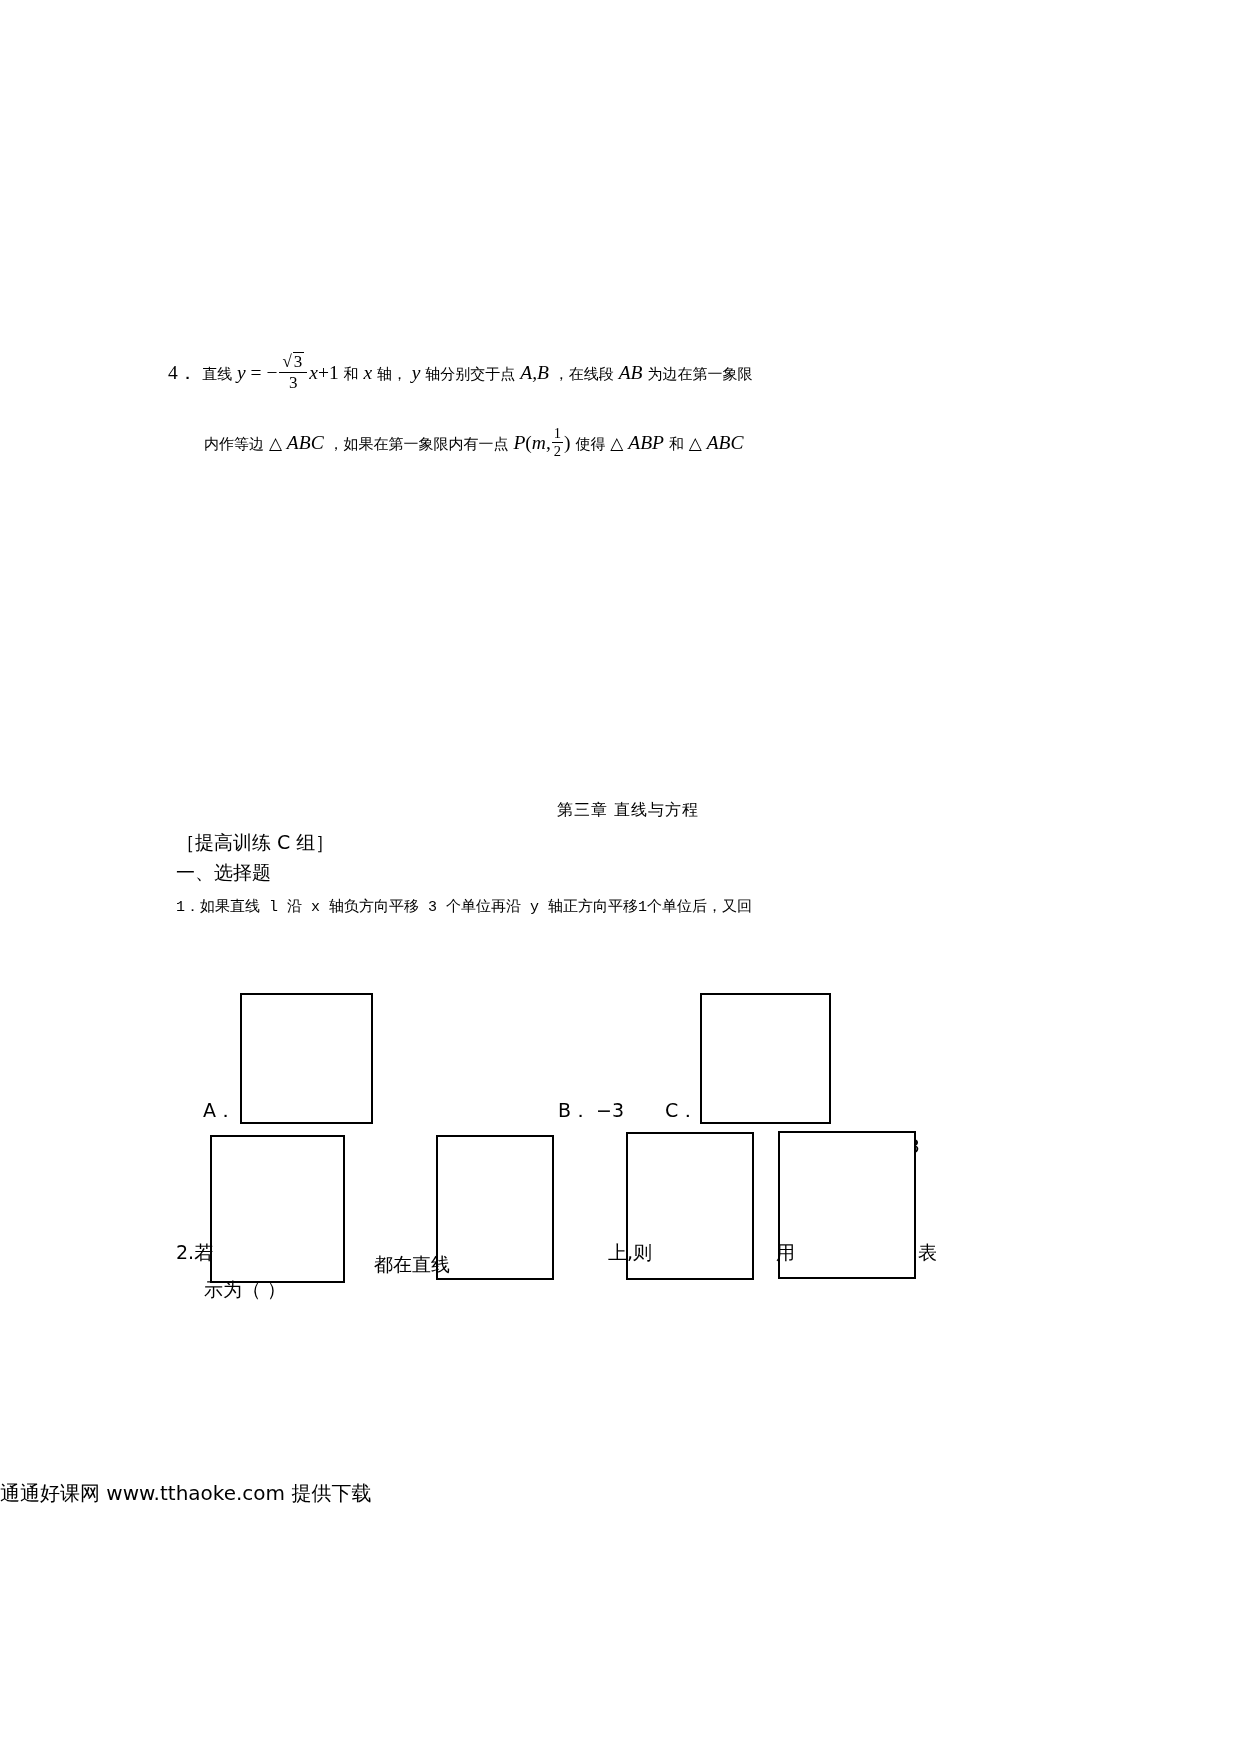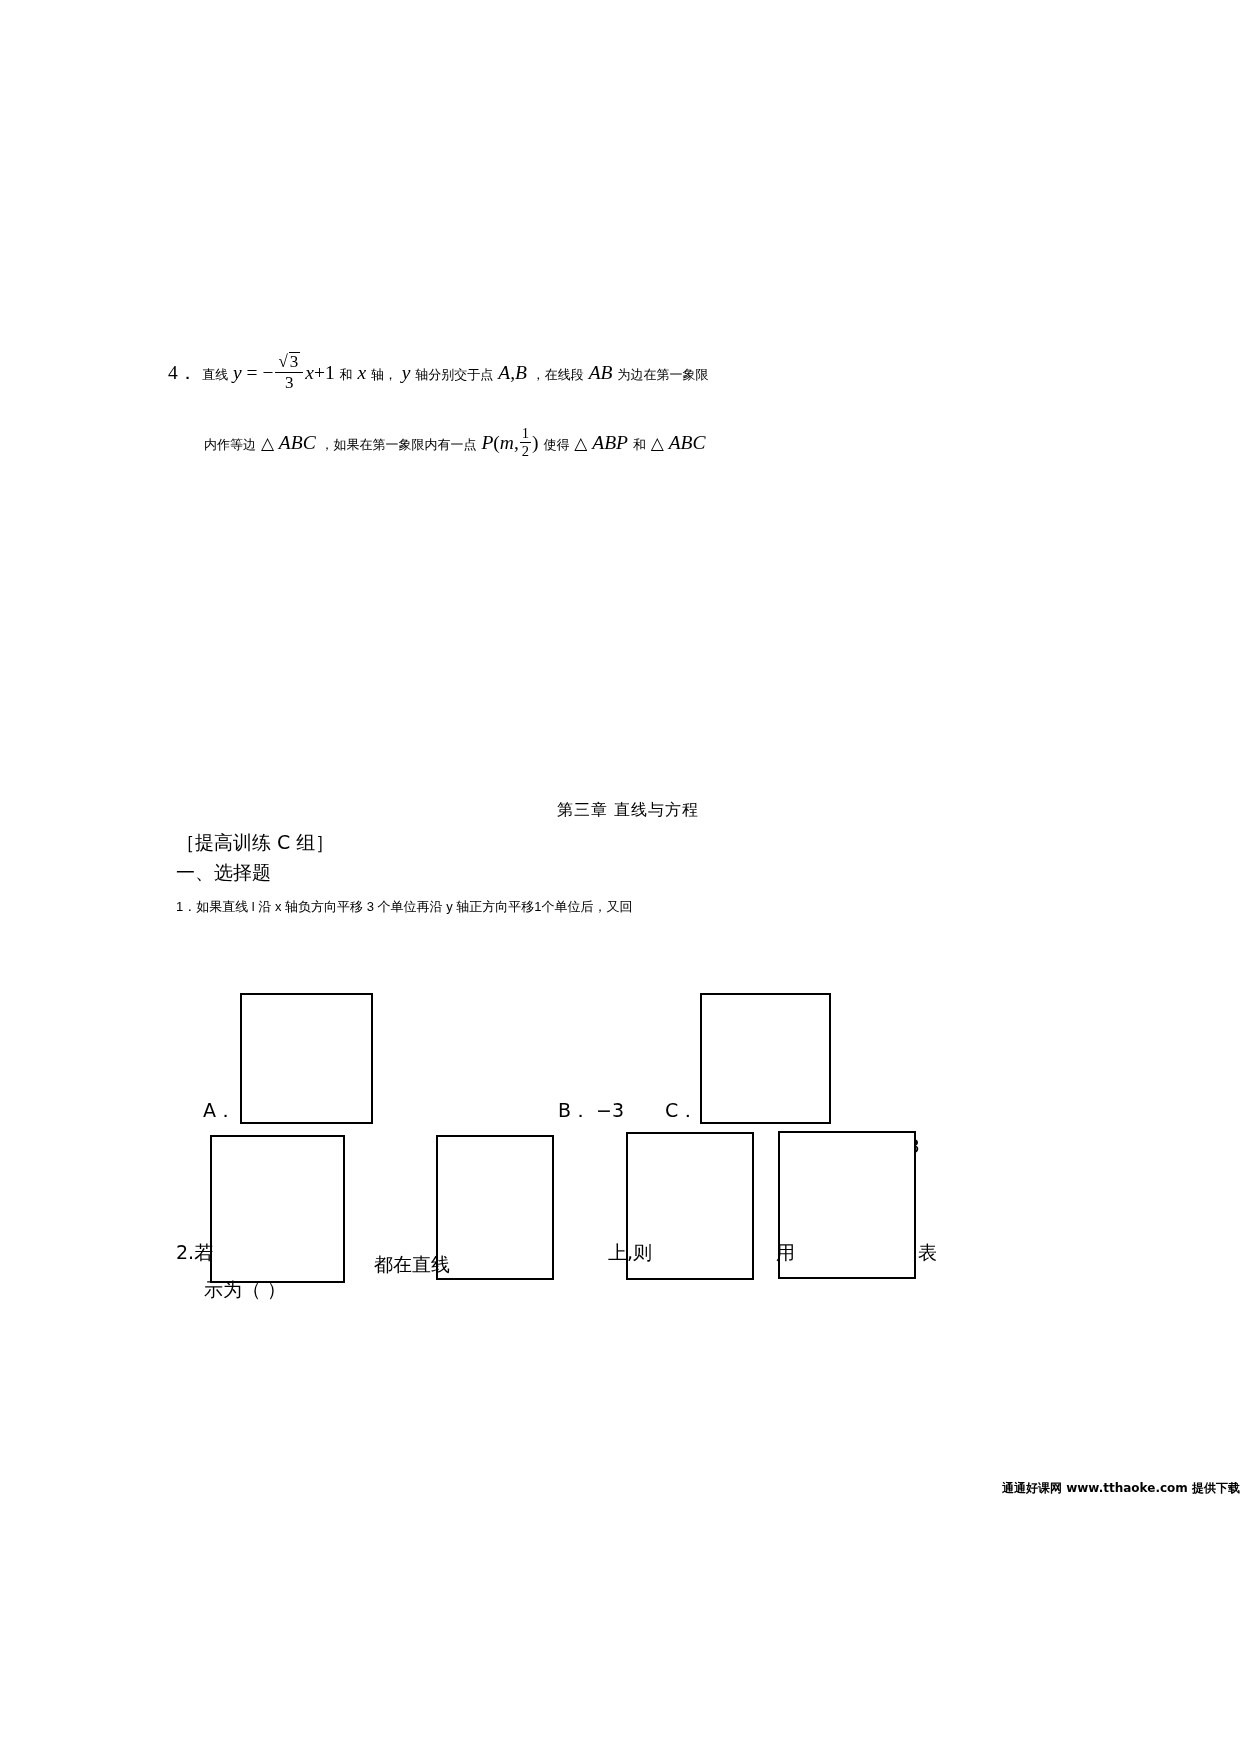--- a/index.html
+++ b/index.html
@@ -40,21 +40,21 @@
   .q4 .line {
     display: block;
     white-space: nowrap;
   }
   .q4 .l1 { margin-left: 0; }
   .q4 .l2 { margin-left: 36px; margin-top: 34px; }
   .q4 .l3 { margin-left: 36px; margin-top: 30px; }
 
   .num { font-family: "Liberation Serif", serif; }
   .ital { font-style: italic; font-family: "Liberation Serif", serif; }
-  .cjk { font-family: Liberation Sans, sans-serif; font-size: 13px; }
+  .cjk { font-family: Liberation Mono, monospace; font-size: 15px; }
 
   
   .frac {
     display: inline-block;
     vertical-align: -0.55em;
     text-align: center;
     font-size: 17px;
     line-height: 1.05;
     margin: 0 2px;
   }
@@ -177,24 +177,23 @@
   .box2b { left: 268px; top: 1135px; width: 118px; height: 145px; }
   .box2c { left: 458px; top: 1132px; width: 128px; height: 148px; }
   .box2d { left: 610px; top: 1131px; width: 138px; height: 148px; }
 
   
   .footer {
     position: absolute;
     top: 1480px;
     left: 0;
     width: 1240px;
-    text-align: right;
-    font-family: "DejaVu Sans", sans-serif;
-    font-size: 12px;
-    font-weight: bold;
+    text-align: left;
+    font-family: "DejaVu Sans", sans-serif;
+    font-size: 20px;
   }
 </style>
 </head>
 <body>
 
 <div class="page">
   <div class="content">
 
     <div class="q4">
 

